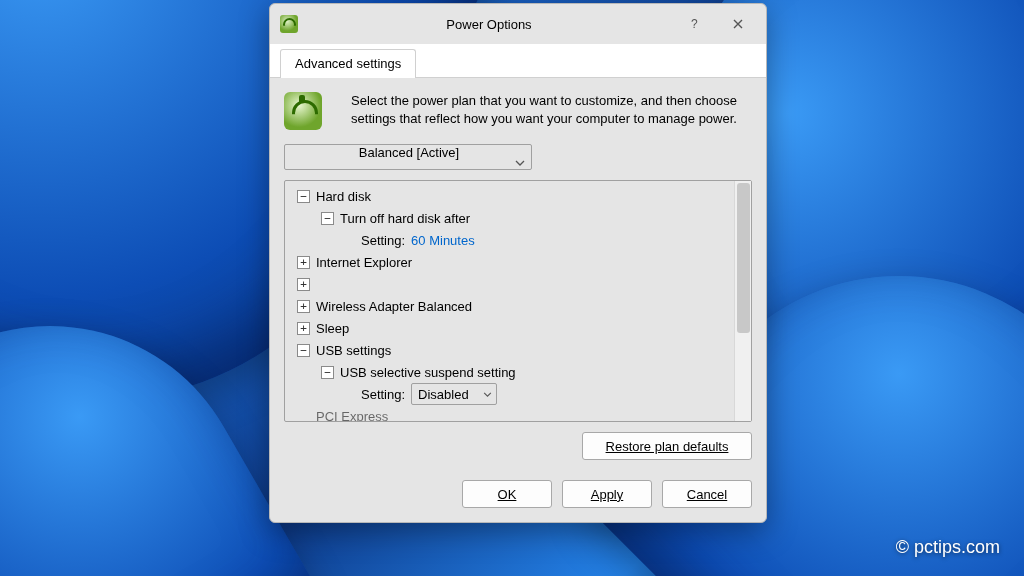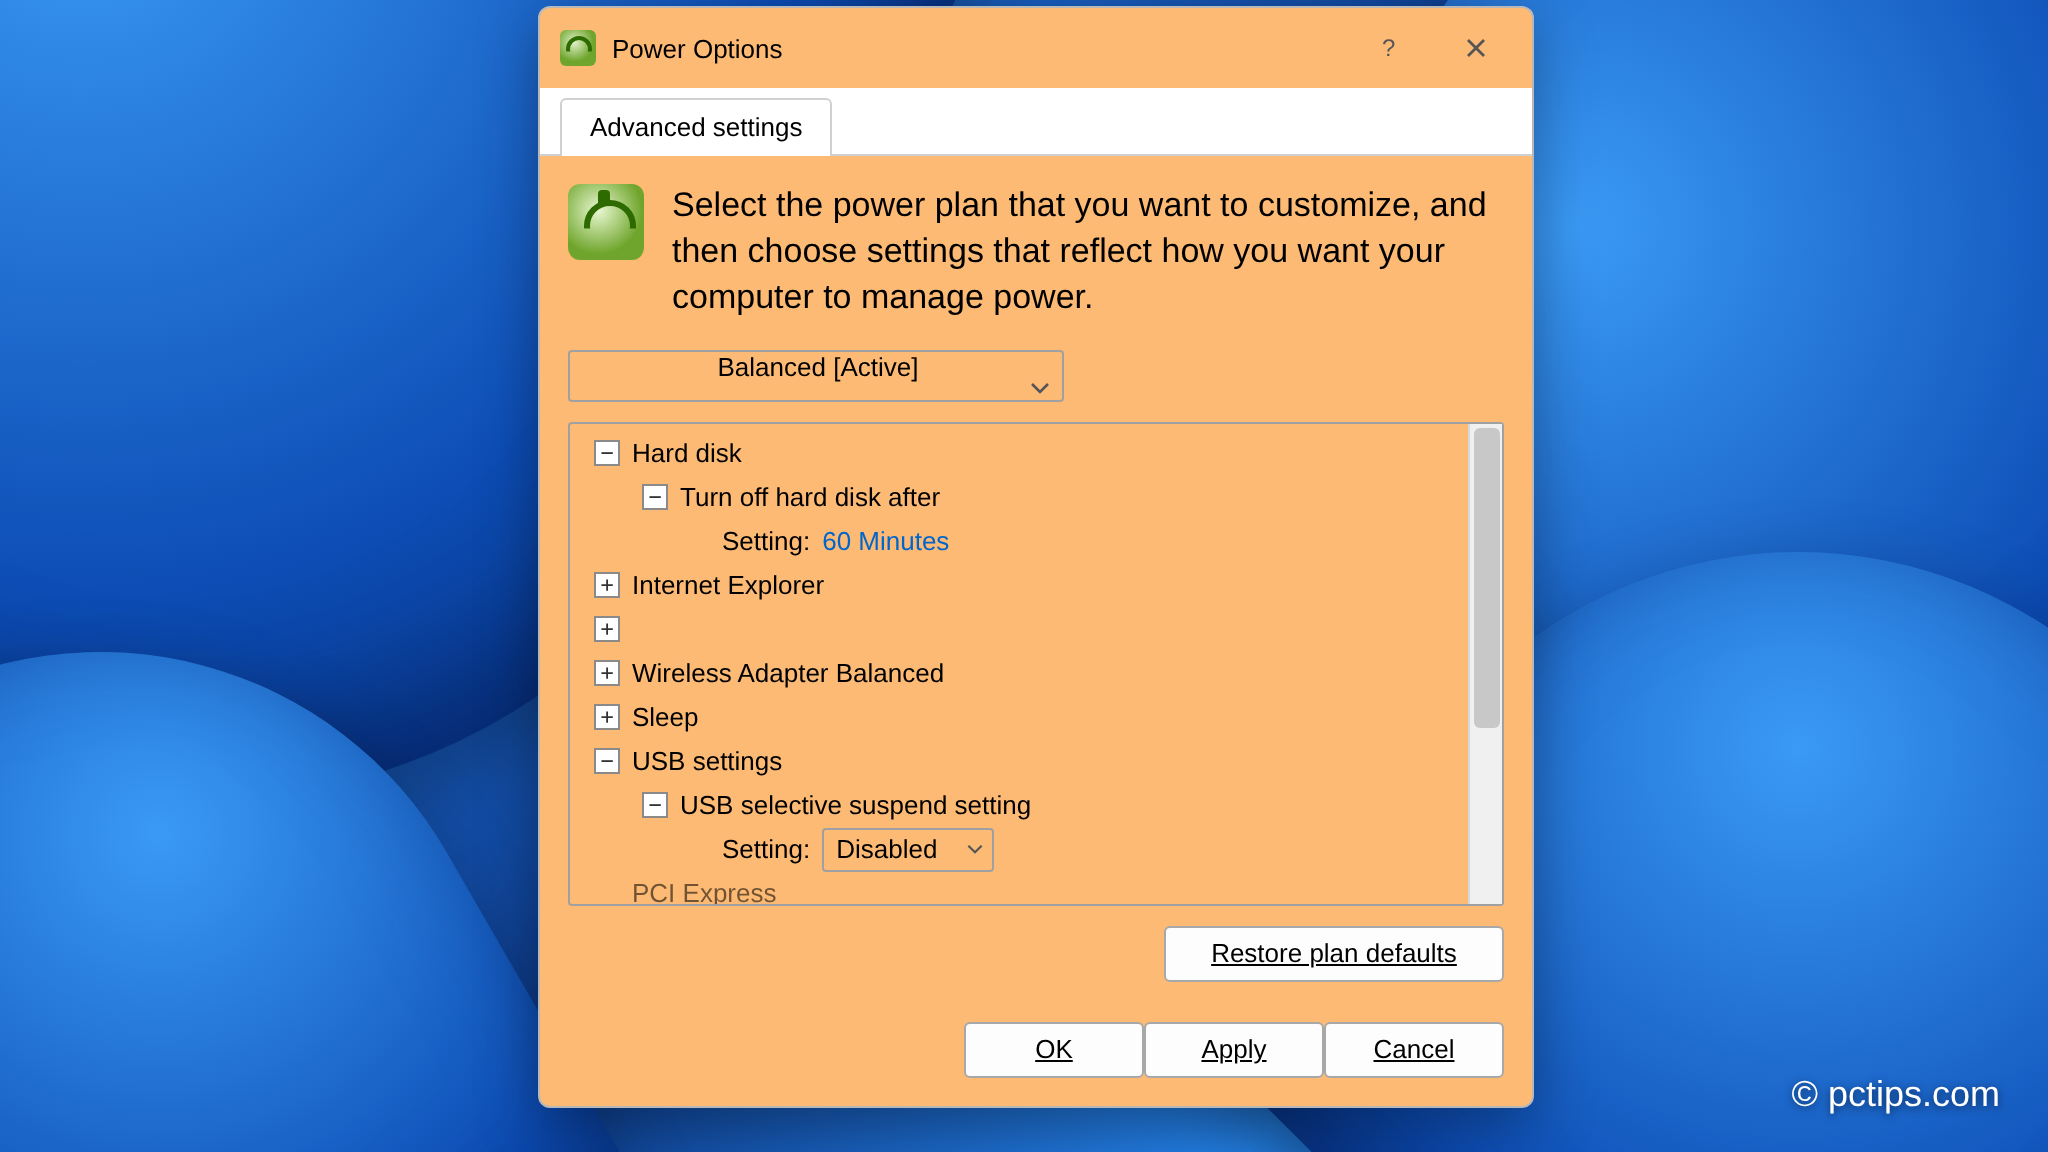--- a/index.html
+++ b/index.html
@@ -23,24 +23,25 @@
     .p2{width:500px;height:500px;right:-150px;top:-100px;transform:rotate(-30deg)}
     .p3{width:450px;height:450px;right:-100px;bottom:-150px;transform:rotate(45deg)}
     .p4{width:400px;height:400px;left:-150px;bottom:-150px;transform:rotate(60deg)}
     .p5{width:350px;height:350px;left:350px;top:100px;transform:rotate(10deg)}
 
     .dialog {
       position: absolute;
       left: 269px;
       top: 3px;
       width: 498px;
-      background: #fdba74;
+      background: #e5e5e5;
       border: 1px solid #b8b8b8;
       border-radius: 6px;
       box-shadow: 0 8px 30px rgba(0,0,0,.35);
+      text-align: center;
     }
     .titlebar {
       display: flex;
       align-items: center;
       height: 40px;
       padding: 0 6px 0 10px;
     }
     .title-icon {
       width: 18px; height: 18px;
       margin-right: 8px;
@@ -85,21 +86,21 @@
       border-radius:6px;
       position:relative;
     }
     .intro-icon::before{
       content:"";position:absolute;left:8px;top:8px;width:20px;height:20px;border:3px solid #2d6b00;border-radius:50%;
       clip-path:polygon(0 0,100% 0,100% 55%,0 55%);
     }
     .intro-icon::after{
       content:"";position:absolute;left:15px;top:3px;width:6px;height:8px;background:#2d6b00;border-radius:2px 2px 0 0;
     }
-    .intro-text{font-size:17px;line-height:1.35;color:#000}
+    .intro-text{font-size:13px;line-height:1.35;color:#000}
 
     .combo {
       width: 248px;
       display:flex;align-items:center;
       border:1px solid #a0a0a0;
       height:26px;
       padding:0 6px 0 8px;
       font-size:13px;
       border-radius:2px;
       margin-bottom:10px;
@@ -146,21 +147,21 @@
     .mini-combo .chev{margin-left:auto;color:#555}
 
     .restore-row{display:flex;justify-content:flex-end;margin-top:10px}
     .btn{
       min-width:90px;height:28px;border:1px solid #a8a8a8;background:#fdfdfd;border-radius:3px;
       font-size:13px;display:flex;align-items:center;justify-content:center;padding:0 14px;text-decoration:underline;
     }
     .restore{min-width:170px}
 
     .footer{
-      display:flex;justify-content:flex-end;gap:0;
+      display:flex;justify-content:flex-end;gap:10px;
       padding:10px 14px 14px;
     }
 
     .watermark{
       position:absolute;right:24px;bottom:18px;color:#fff;font-size:18px;
       text-shadow:0 1px 4px rgba(0,0,0,.6);
       text-align:center;
     }
     svg{display:block}
   </style>

